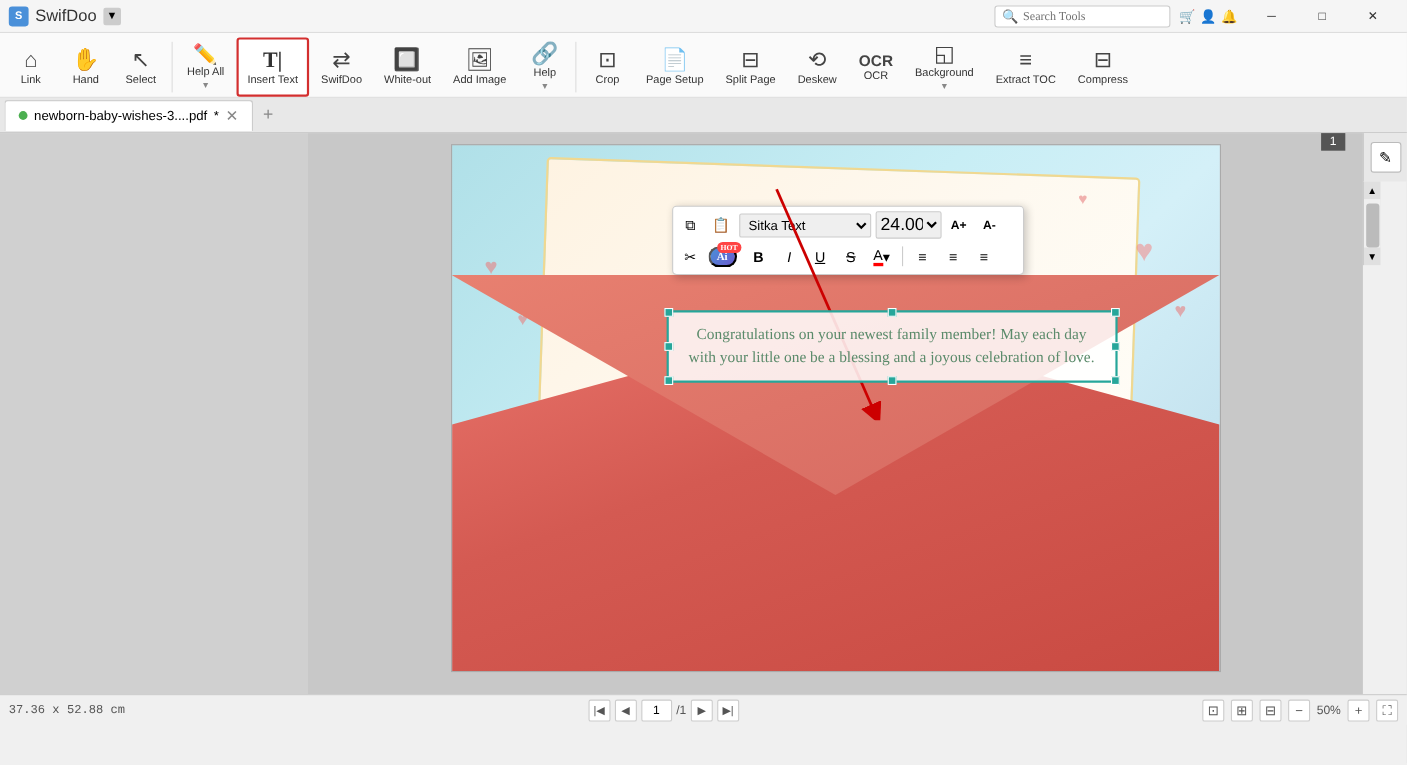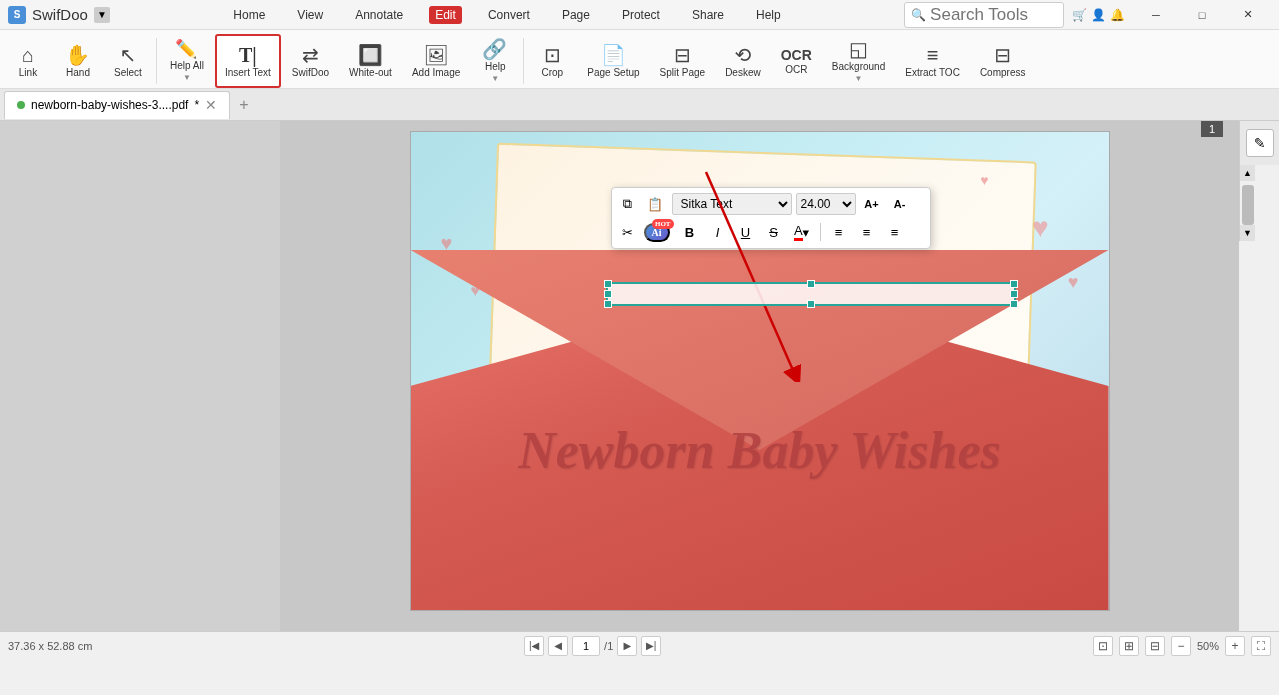--- a/index.html
+++ b/index.html
@@ -13,21 +13,21 @@
     .title-bar-left { display: flex; align-items: center; gap: 6px; }
     .title-bar-logo { width: 18px; height: 18px; background: #4a90d9; border-radius: 3px; display: flex; align-items: center; justify-content: center; color: white; font-size: 10px; font-weight: bold; }
     .title-bar-app { font-size: 15px; color: #333; }
     .title-bar-controls { display: flex; gap: 2px; }
     .title-bar-btn { width: 16px; height: 16px; background: #ccc; border-radius: 2px; cursor: pointer; display: flex; align-items: center; justify-content: center; font-size: 10px; }
     .title-bar-center { display: flex; align-items: center; gap: 20px; font-size: 12px; color: #333; }
     .title-bar-menu-item { cursor: pointer; padding: 2px 6px; border-radius: 3px; }
     .title-bar-menu-item.active { background: #d32f2f; color: white; border-radius: 3px; }
     .title-bar-right { display: flex; align-items: center; gap: 8px; }
     .search-box { display: flex; align-items: center; background: white; border: 1px solid #ccc; border-radius: 3px; padding: 2px 6px; gap: 4px; width: 160px; }
-    .search-box input { border: none; outline: none; font-size: 17px; width: 120px; }
+    .search-box input { border: none; outline: none; font-size: 11px; width: 120px; font-family: Liberation Serif, serif; }
     .win-controls { display: flex; gap: 0; }
     .win-ctrl { width: 46px; height: 30px; display: flex; align-items: center; justify-content: center; cursor: pointer; font-size: 11px; color: #333; }
 
     
     .ribbon { background: #fafafa; border-bottom: 1px solid #ddd; }
     .ribbon-toolbar { display: flex; align-items: stretch; padding: 4px 4px 0; gap: 2px; }
     .toolbar-item { display: flex; flex-direction: column; align-items: center; justify-content: center; padding: 4px 8px; min-width: 48px; cursor: pointer; border-radius: 3px; border: 1px solid transparent; gap: 2px; }
     .toolbar-item.highlighted { background: #fff; border: 2px solid #d32f2f; }
     .toolbar-icon { font-size: 20px; color: #444; line-height: 1; }
     .toolbar-label { font-size: 10px; color: #333; text-align: center; white-space: nowrap; }
@@ -80,21 +80,21 @@
     
     .text-editor-float {
       position: absolute; top: 55px; left: 200px;
       background: white; border: 1px solid #ccc; border-radius: 4px;
       box-shadow: 2px 2px 8px rgba(0,0,0,0.2); padding: 4px;
       width: 320px;
     }
     .text-editor-row1 { display: flex; align-items: center; gap: 4px; margin-bottom: 4px; }
     .text-editor-row2 { display: flex; align-items: center; gap: 4px; }
     .font-select { border: 1px solid #ccc; border-radius: 2px; padding: 2px 4px; font-size: 12px; width: 120px; }
-    .font-size-select { border: 1px solid #ccc; border-radius: 2px; padding: 2px 0; font-size: 12px; width: 60px; }
+    .font-size-select { border: 1px solid #ccc; border-radius: 2px; padding: 2px 0; font-size: 16px; width: 60px; }
     .icon-btn { width: 24px; height: 24px; border: 1px solid transparent; border-radius: 2px; cursor: pointer; display: flex; align-items: center; justify-content: center; font-size: 13px; background: none; }
     .ai-btn { background: linear-gradient(135deg, #4a90d9, #6a5acd); color: white; border-radius: 10px; padding: 2px 6px; font-size: 10px; font-weight: bold; cursor: pointer; position: relative; font-family: Liberation Serif, serif; }
     .hot-badge { position: absolute; top: -6px; right: -6px; background: #ff4444; color: white; border-radius: 6px; font-size: 7px; padding: 1px 3px; }
 
     
     .selected-text-box {
       position: absolute; top: 150px; left: 195px; width: 410px;
       border: 2px solid #26a69a; background: rgba(255,255,255,0.85);
       padding: 10px 14px; border-radius: 2px;
     }
@@ -122,49 +122,38 @@
     .scroll-arrow { width: 16px; height: 16px; display: flex; align-items: center; justify-content: center; cursor: pointer; font-size: 9px; }
     .scroll-track { flex: 1; background: #f0f0f0; width: 100%; display: flex; justify-content: center; }
     .scroll-thumb { width: 12px; height: 40px; background: #bbb; border-radius: 3px; margin-top: 4px; }
 
     
     .status-bar {
       display: flex; align-items: center; height: 28px; background: #f0f0f0;
       border-top: 1px solid #ccc; padding: 0 8px; font-size: 11px; color: #555;
       justify-content: space-between;
     }
-    .status-left { display: flex; align-items: flex-start; gap: 8px; }
+    .status-left { display: flex; align-items: flex-start; gap: 8px; font-family: Liberation Mono, monospace; }
     .status-center { display: flex; align-items: center; gap: 4px; }
     .page-nav-btn { width: 20px; height: 20px; border: 1px solid #ccc; background: white; border-radius: 2px; cursor: pointer; display: flex; align-items: center; justify-content: center; font-size: 10px; }
     .page-input { width: 28px; height: 20px; border: 1px solid #ccc; border-radius: 2px; text-align: center; font-size: 11px; }
     .status-right { display: flex; align-items: center; gap: 6px; }
     .zoom-btn { width: 20px; height: 20px; border: 1px solid #ccc; background: white; border-radius: 2px; cursor: pointer; display: flex; align-items: center; justify-content: center; font-size: 12px; }
   </style>
 </head>
 <body>
 
 <div class="title-bar">
   <div class="title-bar-left">
     <div class="title-bar-logo">S</div>
     <span class="title-bar-app">SwifDoo</span>
     <div class="title-bar-controls">
       <div class="title-bar-btn">▼</div>
     </div>
   </div>
-  <div class="title-bar-center">
-    <span class="title-bar-menu-item">Home</span>
-    <span class="title-bar-menu-item">View</span>
-    <span class="title-bar-menu-item">Annotate</span>
-    <span class="title-bar-menu-item active">Edit</span>
-    <span class="title-bar-menu-item">Convert</span>
-    <span class="title-bar-menu-item">Page</span>
-    <span class="title-bar-menu-item">Protect</span>
-    <span class="title-bar-menu-item">Share</span>
-    <span class="title-bar-menu-item">Help</span>
-  </div>
   <div class="title-bar-right">
     <div class="search-box">
       <span>🔍</span>
       <input type="text" placeholder="Search Tools" style="">
     </div>
     <div style="display:flex; gap:4px;">
       <span style="cursor:pointer;">🛒</span>
       <span style="cursor:pointer;">👤</span>
       <span style="cursor:pointer;">🔔</span>
     </div>
@@ -281,21 +270,20 @@
       <div class="hearts-decoration" style="top:50px; left:290px; font-size:28px;">♥</div>
       <div class="hearts-decoration" style="top:100px; left:30px; font-size:20px;">♥</div>
       <div class="hearts-decoration" style="top:150px; left:60px; font-size:16px;">♥</div>
       <div class="hearts-decoration" style="top:80px; right:60px; font-size:28px; color:#f09090;">♥</div>
       <div class="hearts-decoration" style="top:140px; right:30px; font-size:18px;">♥</div>
       <div class="hearts-decoration" style="top:40px; right:120px; font-size:14px;">♥</div>
 
       <div class="envelope-back"></div>
       <div class="envelope-flap"></div>
 
-      <div class="newborn-title">Newborn Baby Wishes</div>
 
       <div class="text-editor-float">
         <div class="text-editor-row1">
           <button class="icon-btn">⧉</button>
           <button class="icon-btn">📋</button>
           <select class="font-select">
             <option>Sitka Text</option>
           </select>
           <select class="font-size-select">
             <option>24.00</option>
@@ -336,20 +324,21 @@
 
       <div class="selected-text-box">
         <div class="handle tl"></div>
         <div class="handle tm"></div>
         <div class="handle tr"></div>
         <div class="handle ml"></div>
         <div class="handle mr"></div>
         <div class="handle bl"></div>
         <div class="handle bm"></div>
         <div class="handle br"></div>
+        <p>Congratulations on your newest family member! May each day with your little one be a blessing and a joyous celebration of love.</p>
       </div>
     </div>
   </div>
 
   <div style="display:flex; flex-direction:column;">
     <div class="sidebar-right">
       <div class="right-tool">✎</div>
     </div>
 
     <div class="scrollbar-right">

